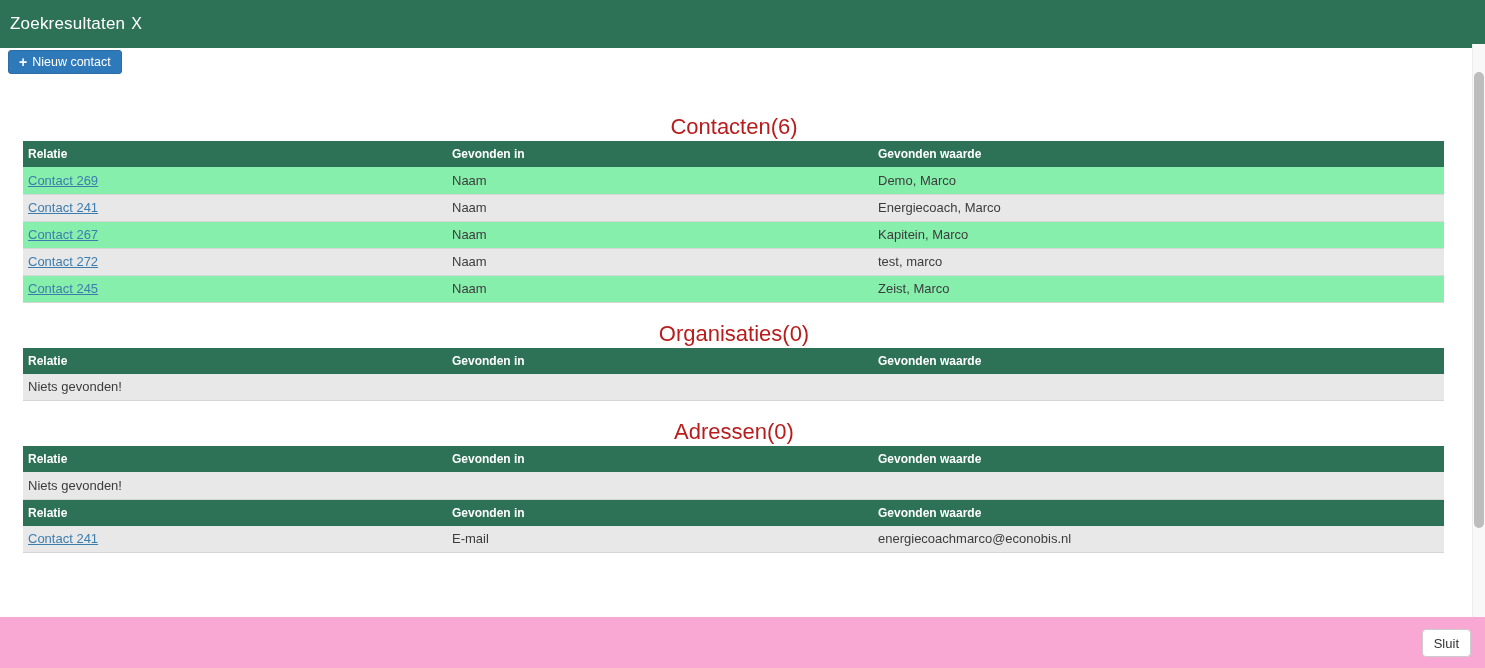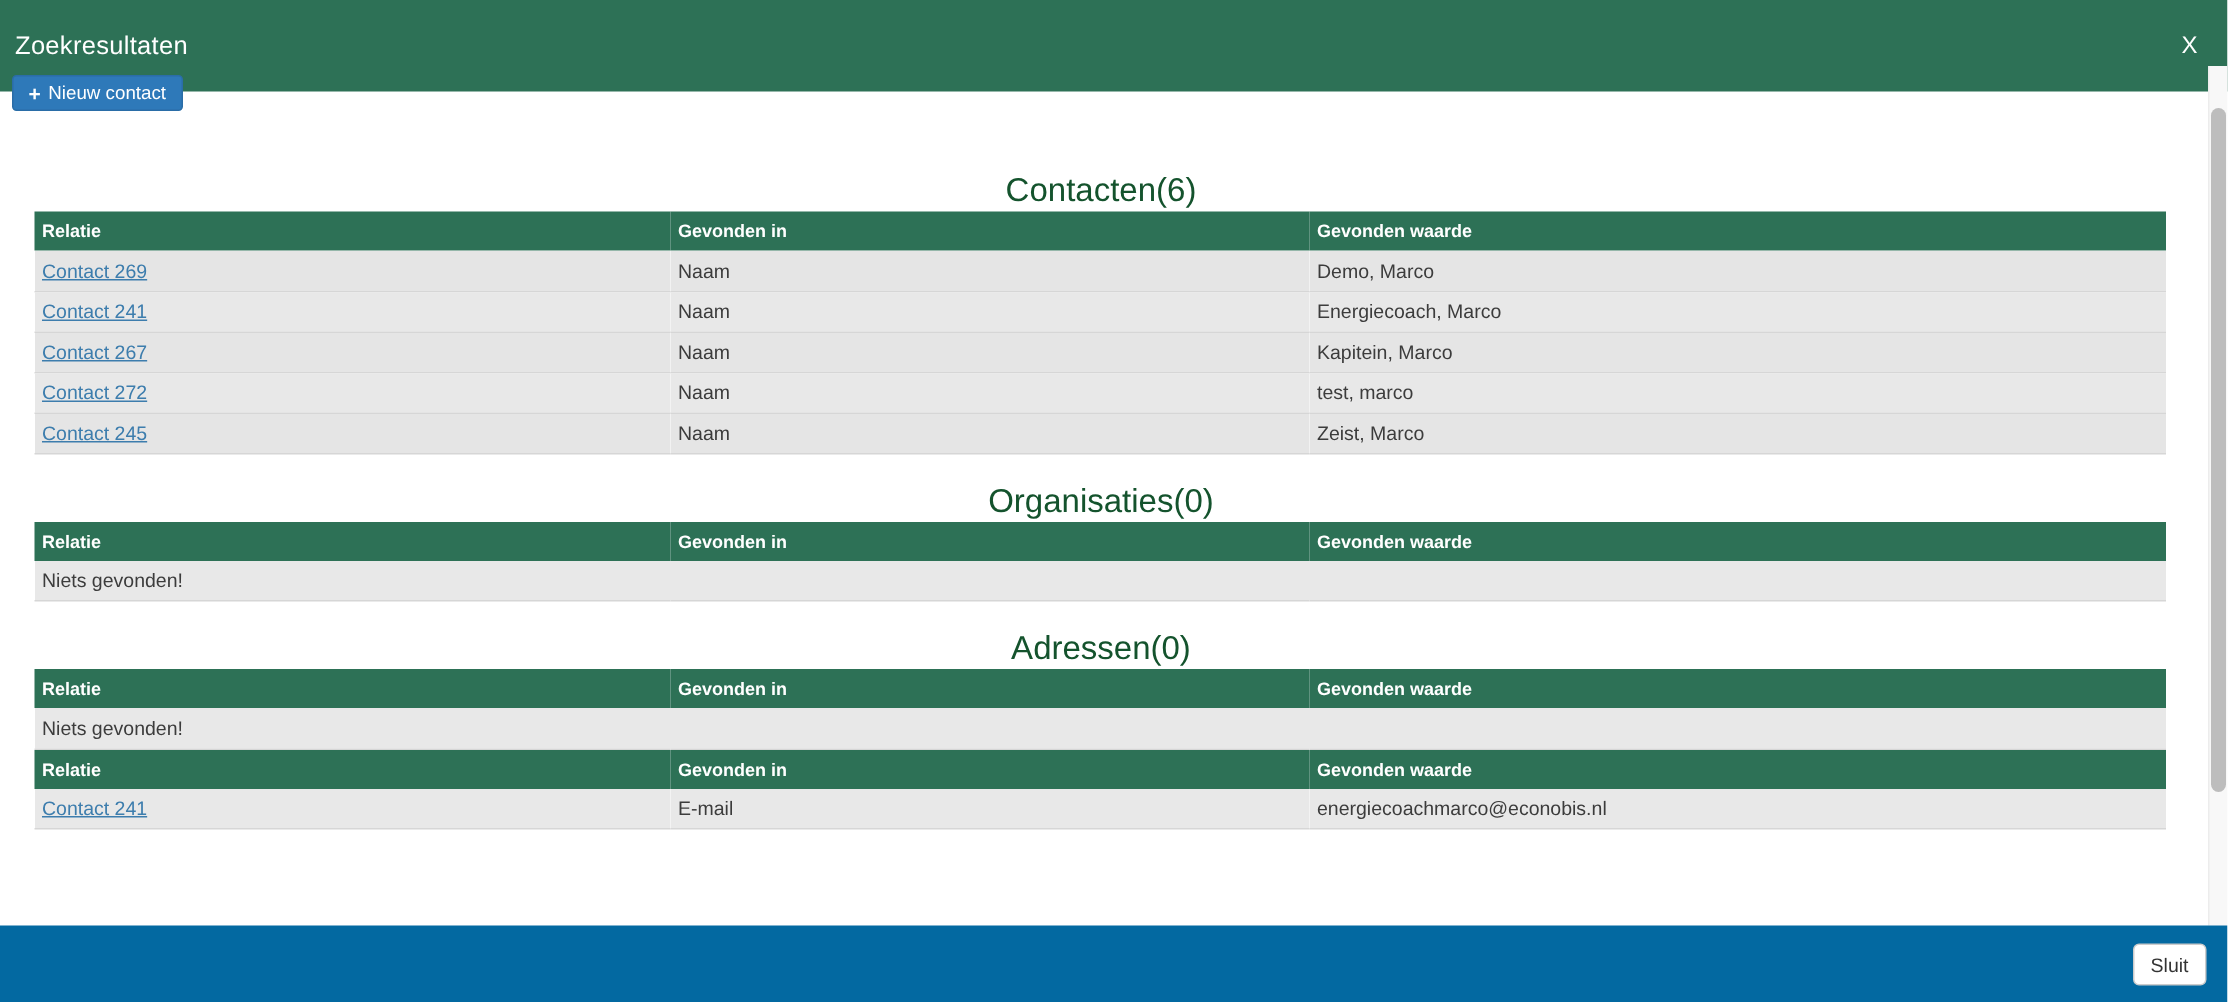--- a/index.html
+++ b/index.html
@@ -4,23 +4,23 @@
 <style>
   * { margin:0; padding:0; box-sizing:border-box; }
   html,body {
     width:1485px; height:668px; overflow:hidden; background:#fff;
     font-family:"Liberation Sans", sans-serif;
   }
   .modal { position:relative; width:1485px; height:668px; background:#fff; }
 
   
   .modal-header {
-    position:absolute; top:0; left:0; width:1485px; height:61px;
+    position:absolute; top:0; left:0; width:1485px; height:48px;
     background:var(--green,#2d7156); color:#fff;
-    display:flex; align-items:center; justify-content:space-between;
+    display:flex; align-items:center; 
     padding:0 14px 0 10px;
   }
   .modal-title { font-size:17px; letter-spacing:.2px; }
   .close-icon { font-size:16px; line-height:1; cursor:pointer; padding:4px 6px; }
 
   
   .modal-body {
     position:absolute; top:44px; left:0; width:1468px; height:569px;
     overflow:hidden; padding-top:6px;
   }
@@ -30,56 +30,56 @@
     background:var(--blue,#2e79b9); color:#fff;
     border:1px solid #2a6da7; border-radius:3px;
     font-size:12.5px; font-family:inherit;
     padding:0 10px; display:inline-flex; align-items:center; gap:5px;
     cursor:pointer;
   }
   .plus-icon { font-weight:bold; font-size:14px; line-height:1; }
 
   .section-heading {
     text-align:center; font-size:22px; line-height:24px; font-weight:400;
-    color:#14532d; margin:19px 0 2px 0;
+    color:#b91c1c; margin:19px 0 2px 0;
   }
   #sections > section:first-child .section-heading { margin-top:41px; }
 
   table {
     width:1421px; margin-left:23px;
     border-collapse:collapse; table-layout:fixed;
   }
   col.c1 { width:424px; } col.c2 { width:426px; } col.c3 { width:571px; }
   thead th {
     background:var(--green,#2d7156); color:#fff;
     font-size:12px; font-weight:bold; text-align:left;
     height:26px; padding:0 0 0 5px;
   }
   tbody td {
     height:27px; font-size:13px; color:#3c3c3c;
     padding:0 0 0 5px; border-bottom:1px solid #d6d6d6;
     overflow:hidden; white-space:nowrap;
   }
   tr.row-even td { background:#e8e8e8; }
-  tr.row-odd  td { background:#e5e5e5; }
+  tr.row-odd  td { background:#86efac; }
   a.contact-link { color:var(--link,#3d7dad); text-decoration:underline; }
 
   
   .scrollbar-track {
     position:absolute; top:44px; right:0; width:13px; height:573px;
     background:#f8f8f8; border-left:1px solid #ececec;
   }
   .scrollbar-thumb {
     position:absolute; top:28px; left:1px; width:10px; height:456px;
     background:#bdbdbd; border-radius:5px;
   }
 
   
   .modal-footer {
-    position:absolute; top:617px; left:0; width:1485px; height:51px; background:#0369a1;padding-left:32px;
+    position:absolute; top:617px; left:0; width:1485px; height:51px; background:#f9a8d4;padding-left:32px;
   }
   .sluit-btn {
     position:absolute; top:12px; right:14px; height:28px; min-width:47px;
     background:#fff; border:1px solid #ccc; border-radius:4px;
     font-size:13px; color:#333; font-family:inherit; padding:0 11px; cursor:pointer;
   }
 </style>
 </head>
 <body>
 

